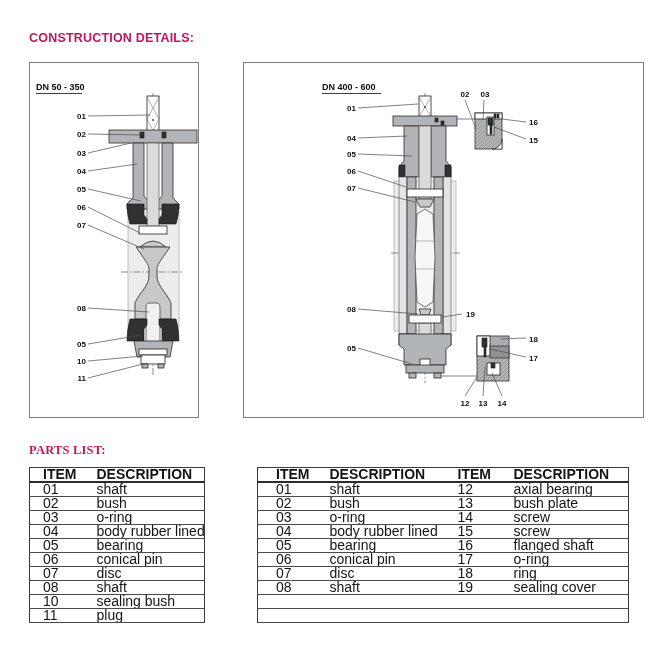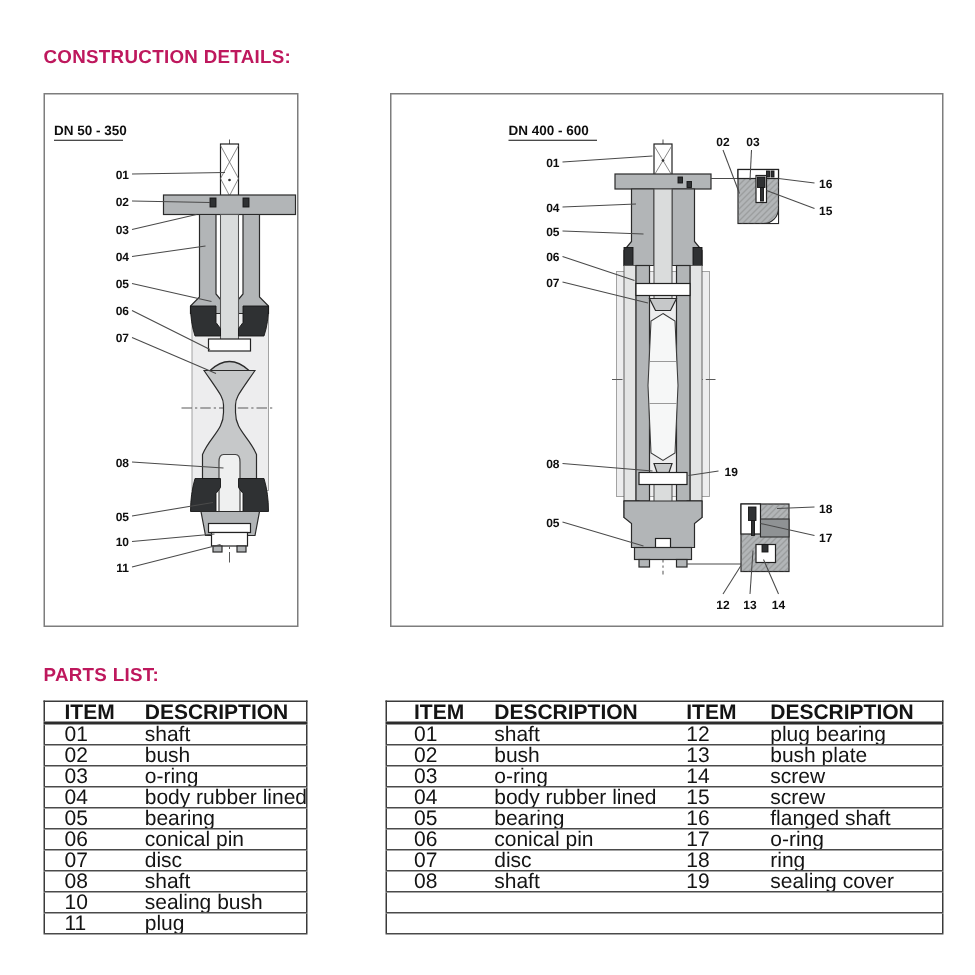--- a/index.html
+++ b/index.html
@@ -5,26 +5,26 @@
   html,body{margin:0;padding:0;}
   body{
     width:650px;height:650px;position:relative;background:#ffffff;
     font-family:"Liberation Sans", sans-serif;color:#111;overflow:hidden;
   }
   .page-title{
     position:absolute;margin:0;font-size:12.5px;font-weight:bold;
     letter-spacing:0.2px;color:#be185d;
   }
   #title-construction{left:29px;top:31px;}
-  #title-parts{left:29px;top:443px;}
+  #title-parts{left:29px;top:443px;font-family:Liberation Serif, serif;}
   .panel{
     position:absolute;border:1px solid #7d7d7d;background:#fff;box-sizing:border-box;
   }
   #panel-left{left:29px;top:62px;width:170px;height:356px;}
-  #panel-right{left:260px;top:62px;width:369px;height:356px;}
+  #panel-right{left:243px;top:62px;width:401px;height:356px;}
   .panel svg{display:block;}
 
   
   .gray{fill:#b2b5b7;stroke:#2a2a2a;stroke-width:0.8;}
   .gray2{fill:#c6c8c9;stroke:#2a2a2a;stroke-width:0.8;}
   .gray3{fill:#8f9294;stroke:#2a2a2a;stroke-width:0.7;}
   .dark{fill:#2f3133;stroke:#161616;stroke-width:0.6;}
   .stem{fill:#dadcdc;stroke:#555;stroke-width:0.7;}
   .stem2{fill:#eff0f0;stroke:#444;stroke-width:0.8;}
   .whitep{fill:#ffffff;stroke:#222;stroke-width:0.8;}
@@ -337,21 +337,21 @@
         <th>DESCRIPTION</th>
         <th>ITEM</th>
         <th>DESCRIPTION</th>
       </tr>
     </thead>
     <tbody>
       <tr>
         <td>01</td>
         <td>shaft</td>
         <td>12</td>
-        <td>plug bearing</td>
+        <td>axial bearing</td>
       </tr>
       <tr>
         <td>02</td>
         <td>bush</td>
         <td>13</td>
         <td>bush plate</td>
       </tr>
       <tr>
         <td>03</td>
         <td>o-ring</td>

